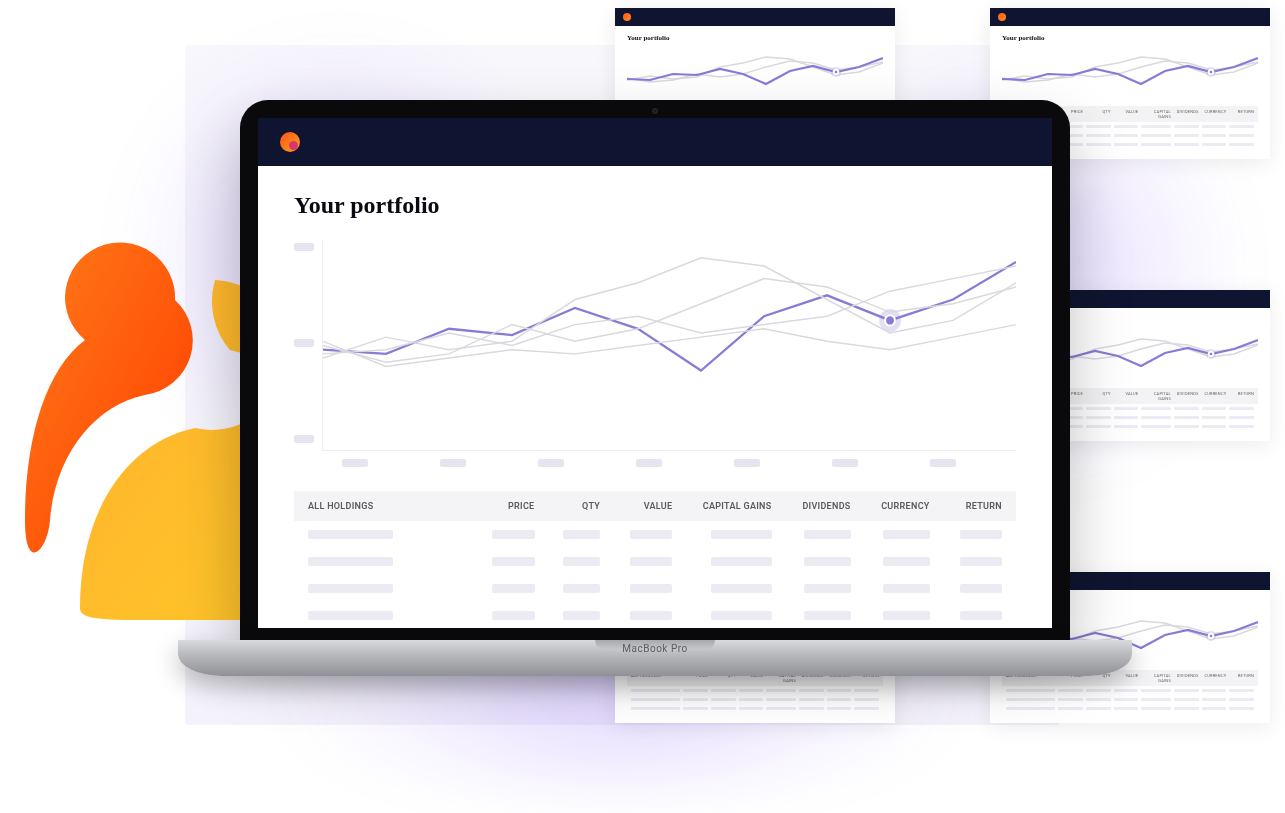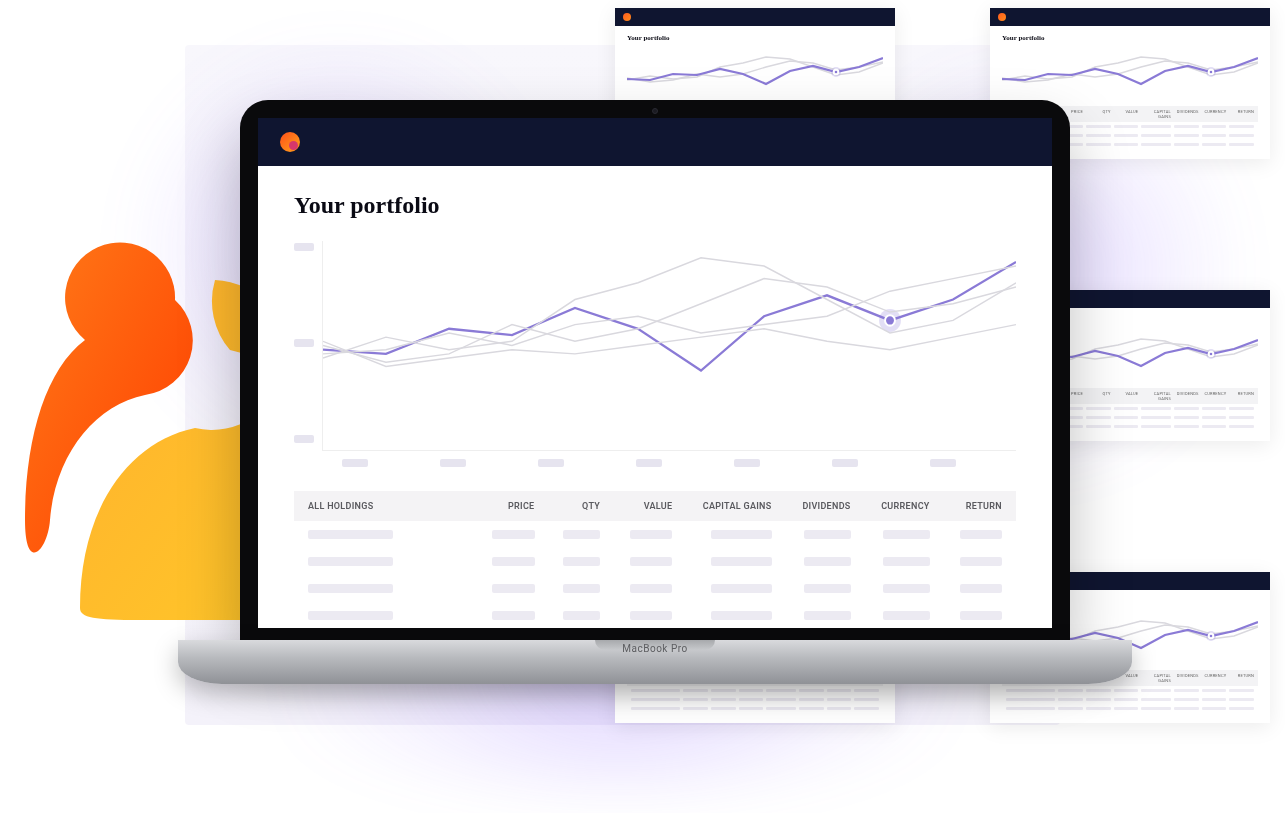--- a/index.html
+++ b/index.html
@@ -193,21 +193,21 @@
     gap: 12px;
     padding: 9px 14px;
   }
   .sk-cell { height: 9px; background: #eceaf2; border-radius: 2px; }
   .trow .sk-cell:not(:first-child){ justify-self: end; width: 70%; }
   .trow .sk-cell:first-child { width: 55%; }
 
   
   .laptop-base {
     position: relative;
-    height: 44px;
+    height: 36px;
     margin: 0 -62px;
     background: linear-gradient(180deg, #d9dadd 0%, #b8babe 40%, #8f9196 100%);
     border-radius: 0 0 44px 44px / 0 0 22px 22px;
     box-shadow: 0 10px 25px rgba(0,0,0,0.25);
   }
   .laptop-label {
     position: absolute;
     top: 3px; left: 0; right: 0;
     text-align: center;
     font-size: 10px;

